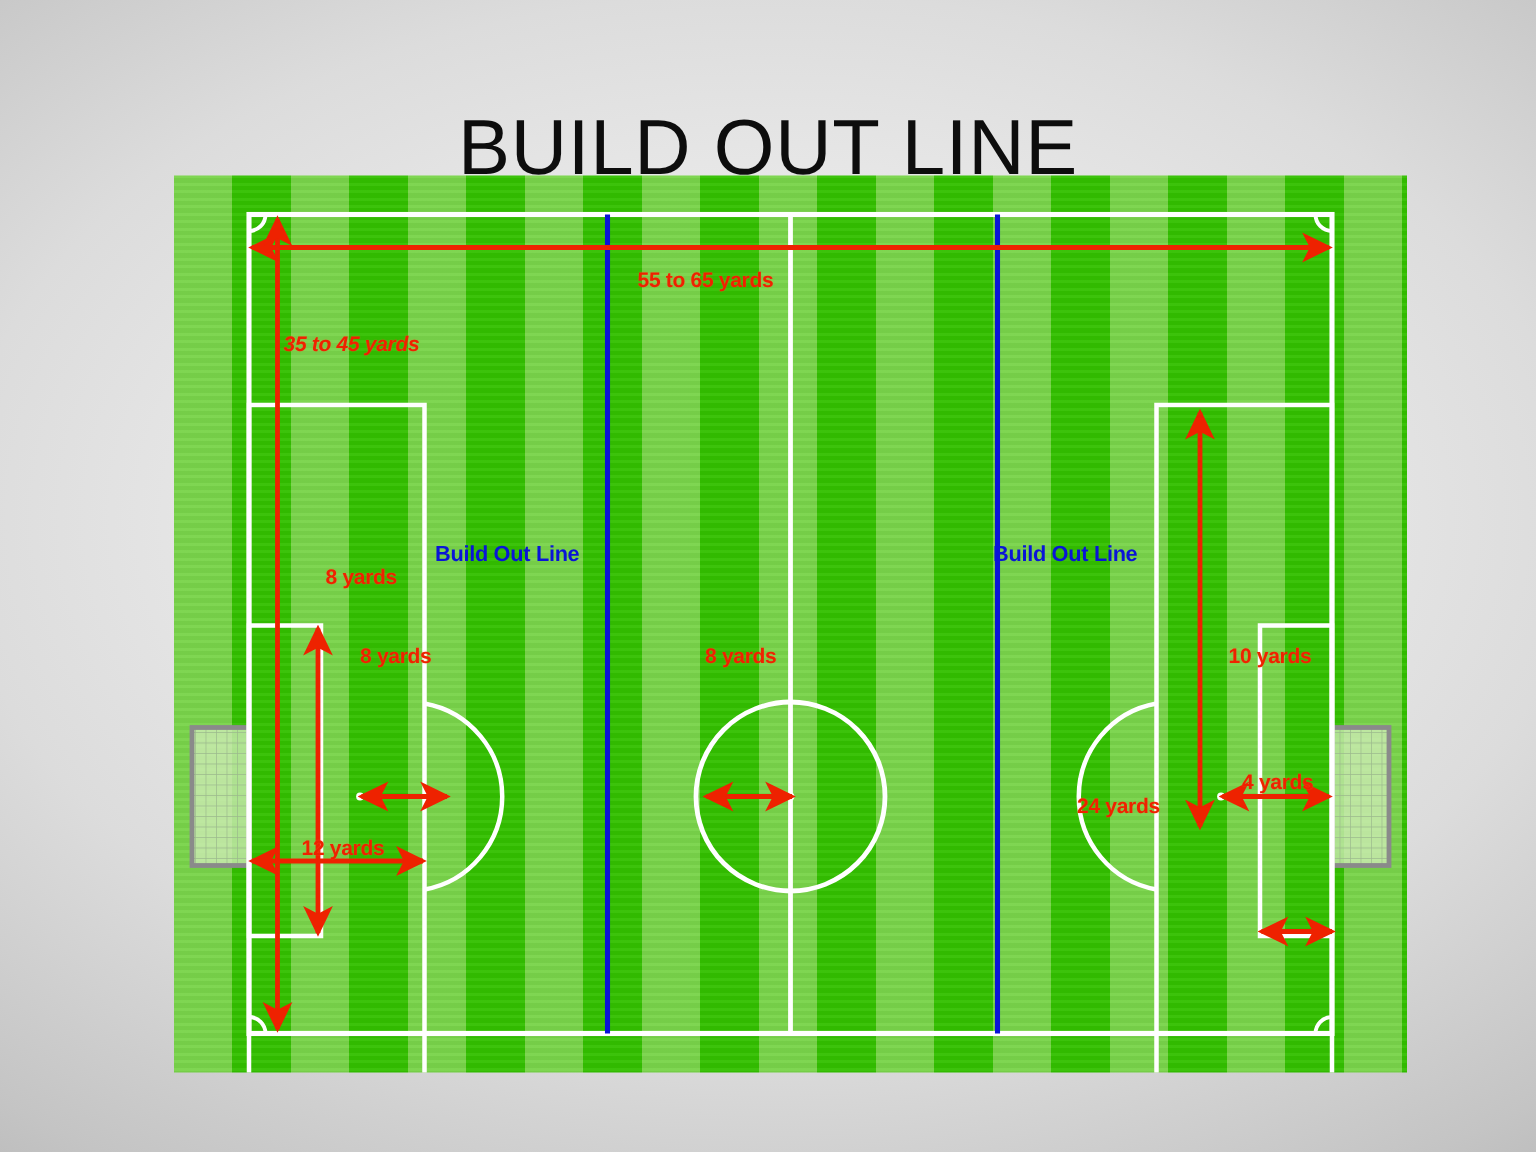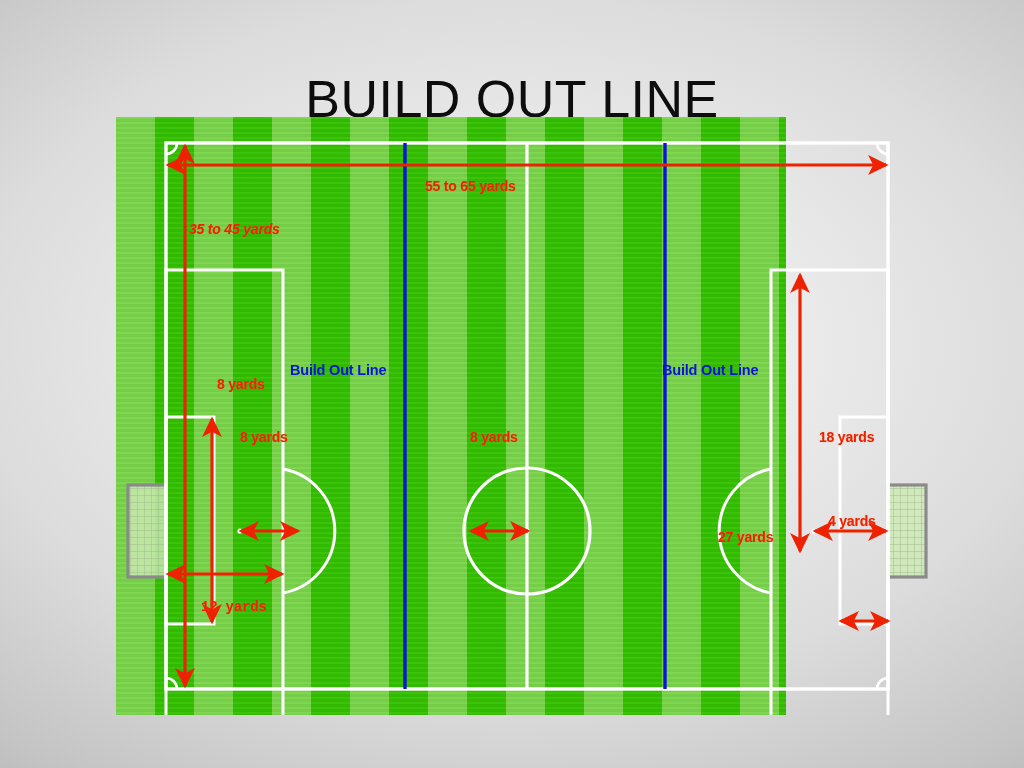--- a/index.html
+++ b/index.html
@@ -29,21 +29,21 @@
     letter-spacing: 0.5px;
     color: #0d0d0d;
     font-family: "Liberation Sans", sans-serif;
   }
 
   
   #field-figure {
     position: absolute;
     left: 116px;
     top: 117px;
-    width: 670px;
+    width: 822px;
     height: 598px;
     border-radius: 18px;
   }
 
   #pitch-surface {
     position: absolute;
     inset: 0;
     background:
       repeating-linear-gradient(
         to right,
@@ -189,21 +189,21 @@
   <div class="bol-label" style="left:174px; top:245px;">Build Out Line</div>
 
   <div class="bol-label" style="left:546px; top:245px;">Build Out Line</div>
 
   <div class="dim-label" style="left:101px; top:259px;">8 yards</div>
 
   <div class="dim-label" style="left:124px; top:312px;">8 yards</div>
 
   <div class="dim-label" style="left:354px; top:312px;">8 yards</div>
 
-  <div class="dim-label" style="left:85px; top:482px;font-family:Liberation Mono, monospace;">12 yards</div>
-
-  <div class="dim-label" style="left:703px; top:312px;">18 yards</div>
+  <div class="dim-label" style="left:85px; top:440px;">12 yards</div>
+
+  <div class="dim-label" style="left:703px; top:312px;">10 yards</div>
 
   <div class="dim-label" style="left:712px; top:396px;text-align:center;">4 yards</div>
 
-  <div class="dim-label" style="left:602px; top:412px;">27 yards</div>
+  <div class="dim-label" style="left:602px; top:412px;">24 yards</div>
 
 </div>
 
 </body></html>

